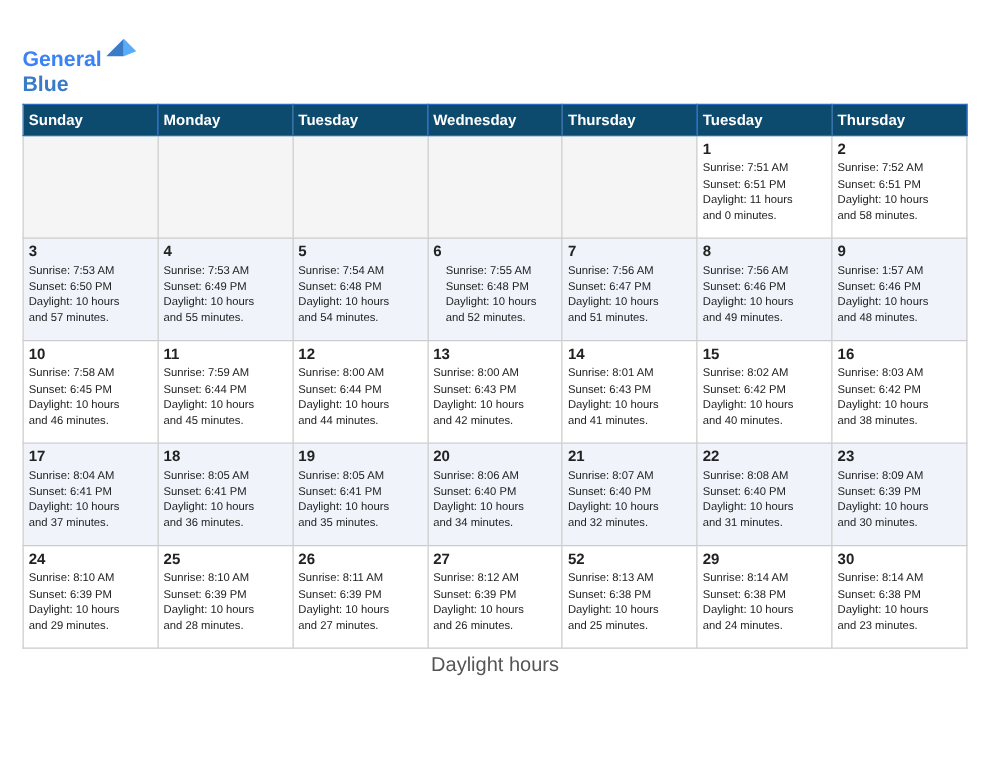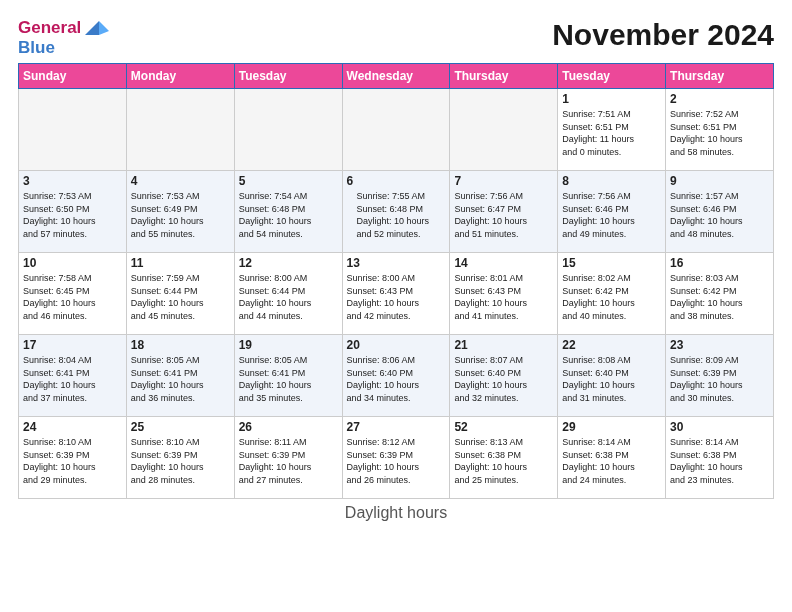--- a/index.html
+++ b/index.html
@@ -37,21 +37,21 @@
     .subtitle {
       font-size: 14px;
       color: #333;
     }
     .calendar {
       width: 100%;
       border-collapse: collapse;
       table-layout: fixed;
     }
     .calendar th {
-      background: #ec4899;
+      background: #0c4a6e;
       color: #fff;
       font-size: 12px;
       font-weight: bold;
       padding: 5px 4px;
       text-align: left;
       border: 1px solid #2a6ab8;
     }
     .calendar td {
       border: 1px solid #ccc;
       vertical-align: top;
@@ -88,31 +88,30 @@
     }
   </style>
 </head>
 <body>
 
 <div class="page">
   <div class="header">
     <div class="logo">
     <div style="display:flex;align-items:center;gap:0px">
       <div style="font-size:17px;font-weight:bold;line-height:1.15;">
-        <div style="color:#be185d;">General<span style="display:inline-block;width:0"></span></div>
+        <div style="color:#3b82f6;margin-top:20px;">General<span style="display:inline-block;width:0"></span></div>
         <div style="color:#3a7bc8;">Blue</div>
       </div>
       <svg width="24" height="28" viewBox="0 0 24 28" style="margin-left:4px;margin-top:-6px">
         <polygon points="0,14 14,0 14,14" fill="#3a7bc8"></polygon>
         <polygon points="14,0 24,10 14,14" fill="#5aabf8"></polygon>
       </svg>
     </div>
   </div>
     <div class="title-block">
-      <div class="month-title">November 2024</div>
     </div>
   </div>
 
   <table class="calendar">
     <thead>
       <tr>
         <th>Sunday</th>
         <th>Monday</th>
         <th>Tuesday</th>
         <th>Wednesday</th>

